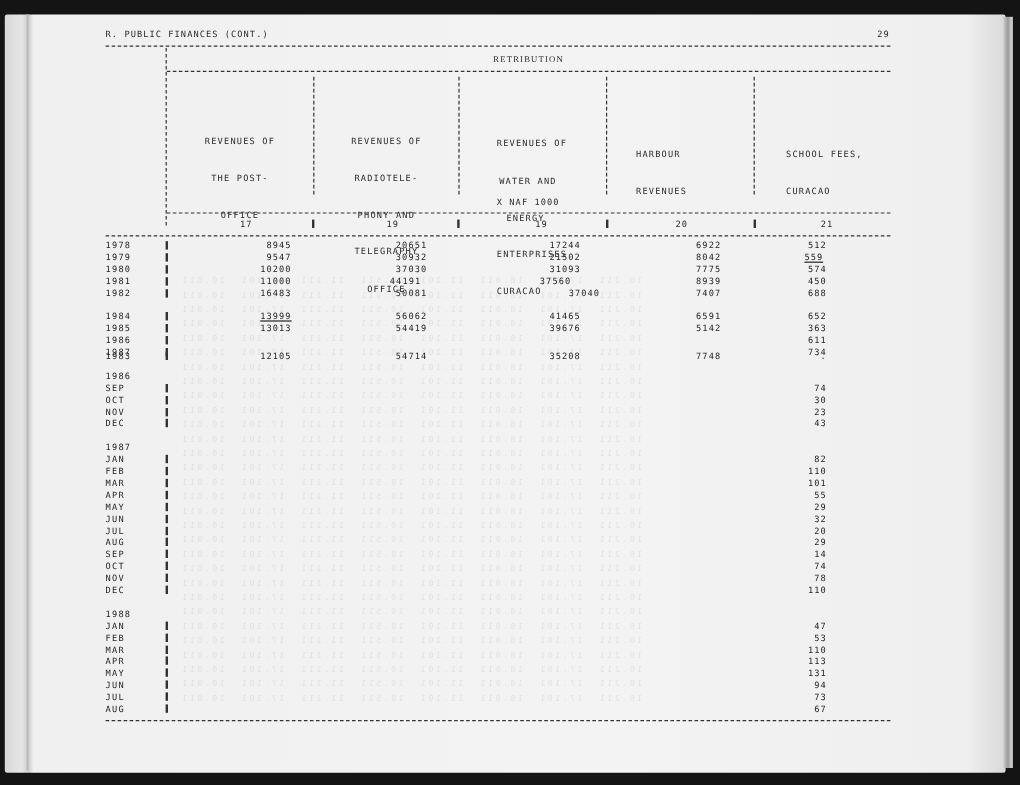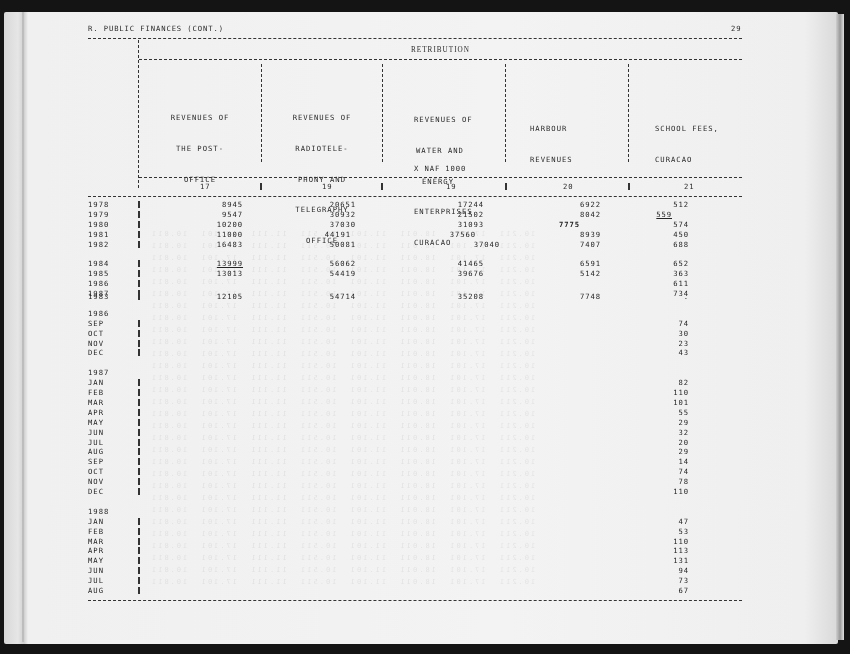--- a/index.html
+++ b/index.html
@@ -132,29 +132,29 @@
       <div class="num" style="left: 541px; width: 60px;">6922</div>
       <div class="num" style="left: 629px; width: 60px;">512</div>
     </div>
     <div class="row" style="top: 210px;">
       <div class="lbl">1979</div>
       <div class="pipe"></div>
       <div class="num" style="left: 183px; width: 60px;">9547</div>
       <div class="num" style="left: 296px; width: 60px;">30932</div>
       <div class="num" style="left: 424px; width: 60px;">21502</div>
       <div class="num" style="left: 541px; width: 60px;">8042</div>
-      <div class="num" style="left: 612px; width: 60px; text-decoration: underline;">559</div>
+      <div class="num" style="left: 626px; width: 60px; text-decoration: underline;">559</div>
     </div>
     <div class="row" style="top: 220px;">
       <div class="lbl">1980</div>
       <div class="pipe"></div>
       <div class="num" style="left: 183px; width: 60px;">10200</div>
       <div class="num" style="left: 296px; width: 60px;">37030</div>
       <div class="num" style="left: 424px; width: 60px;">31093</div>
-      <div class="num" style="left: 520px; width: 60px; font-weight: bold;">7775</div>
+      <div class="num" style="left: 541px; width: 60px;">7775</div>
       <div class="num" style="left: 629px; width: 60px;">574</div>
     </div>
     <div class="row" style="top: 230px;">
       <div class="lbl">1981</div>
       <div class="pipe"></div>
       <div class="num" style="left: 183px; width: 60px;">11000</div>
       <div class="num" style="left: 291px; width: 60px;">44191</div>
       <div class="num" style="left: 416px; width: 60px;">37560</div>
       <div class="num" style="left: 541px; width: 60px;">8939</div>
       <div class="num" style="left: 629px; width: 60px;">450</div>

